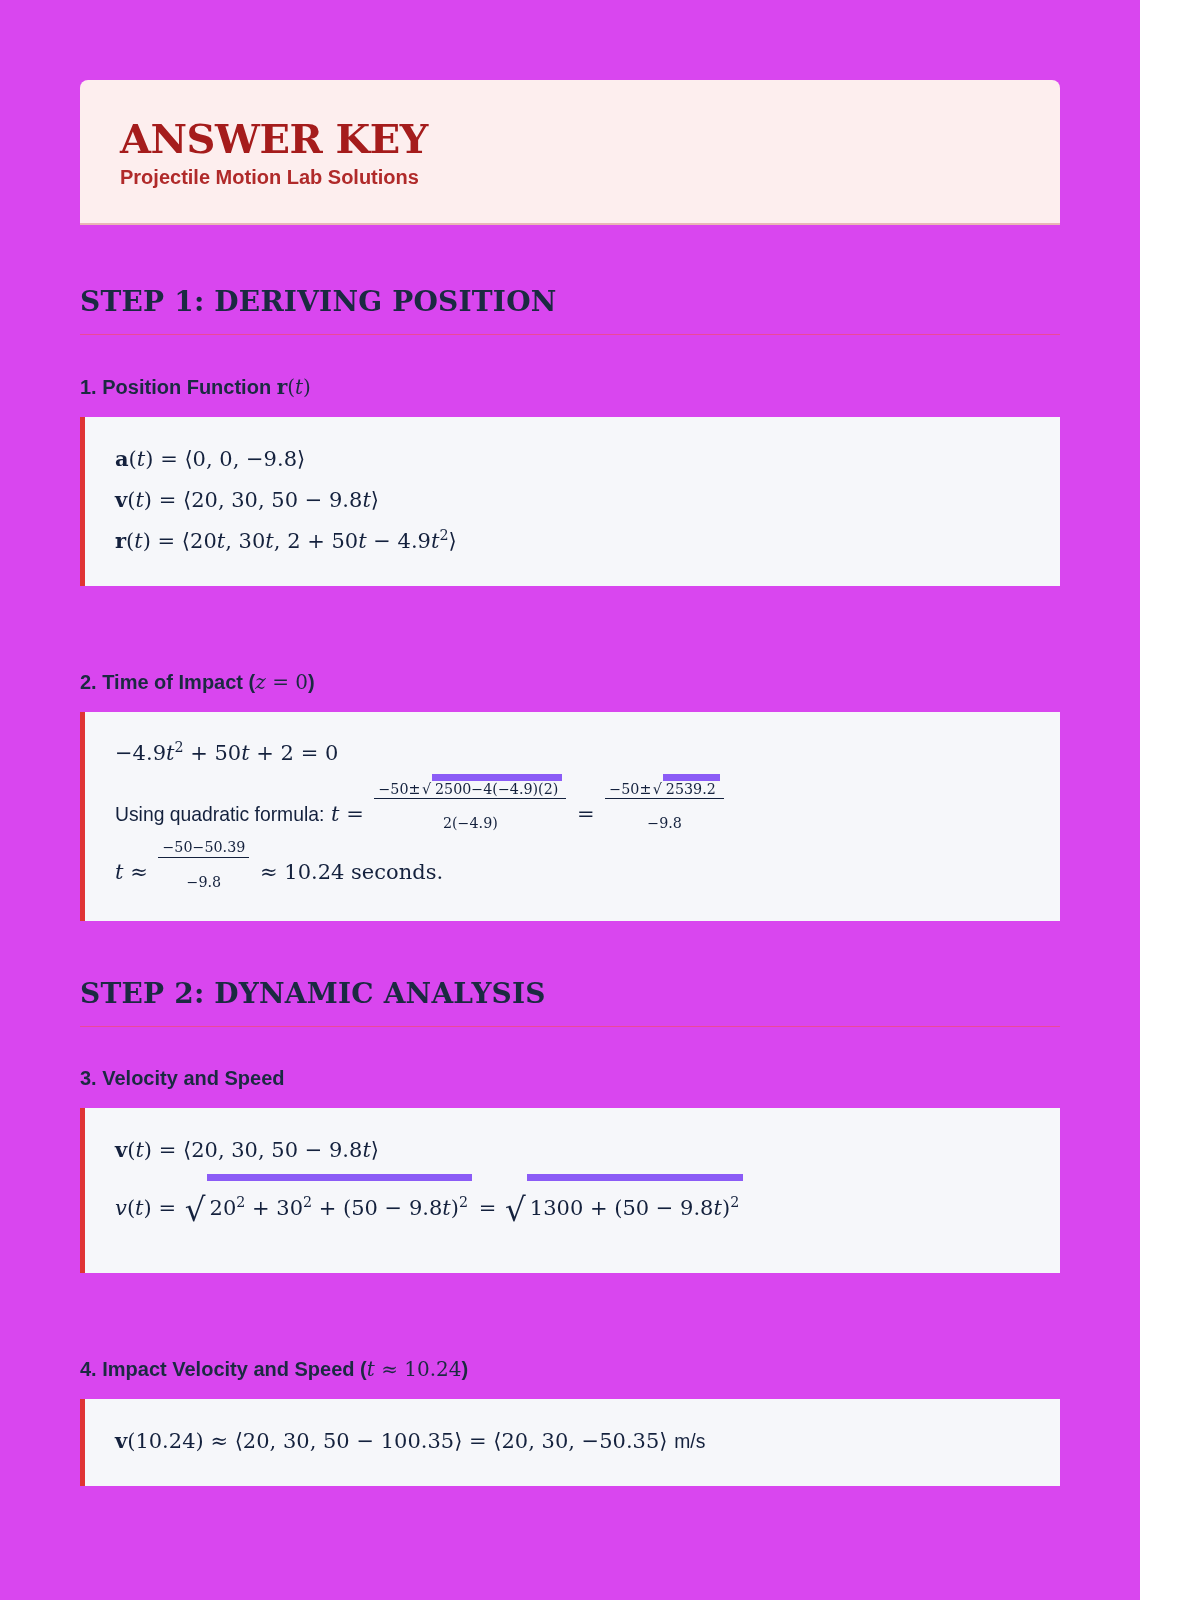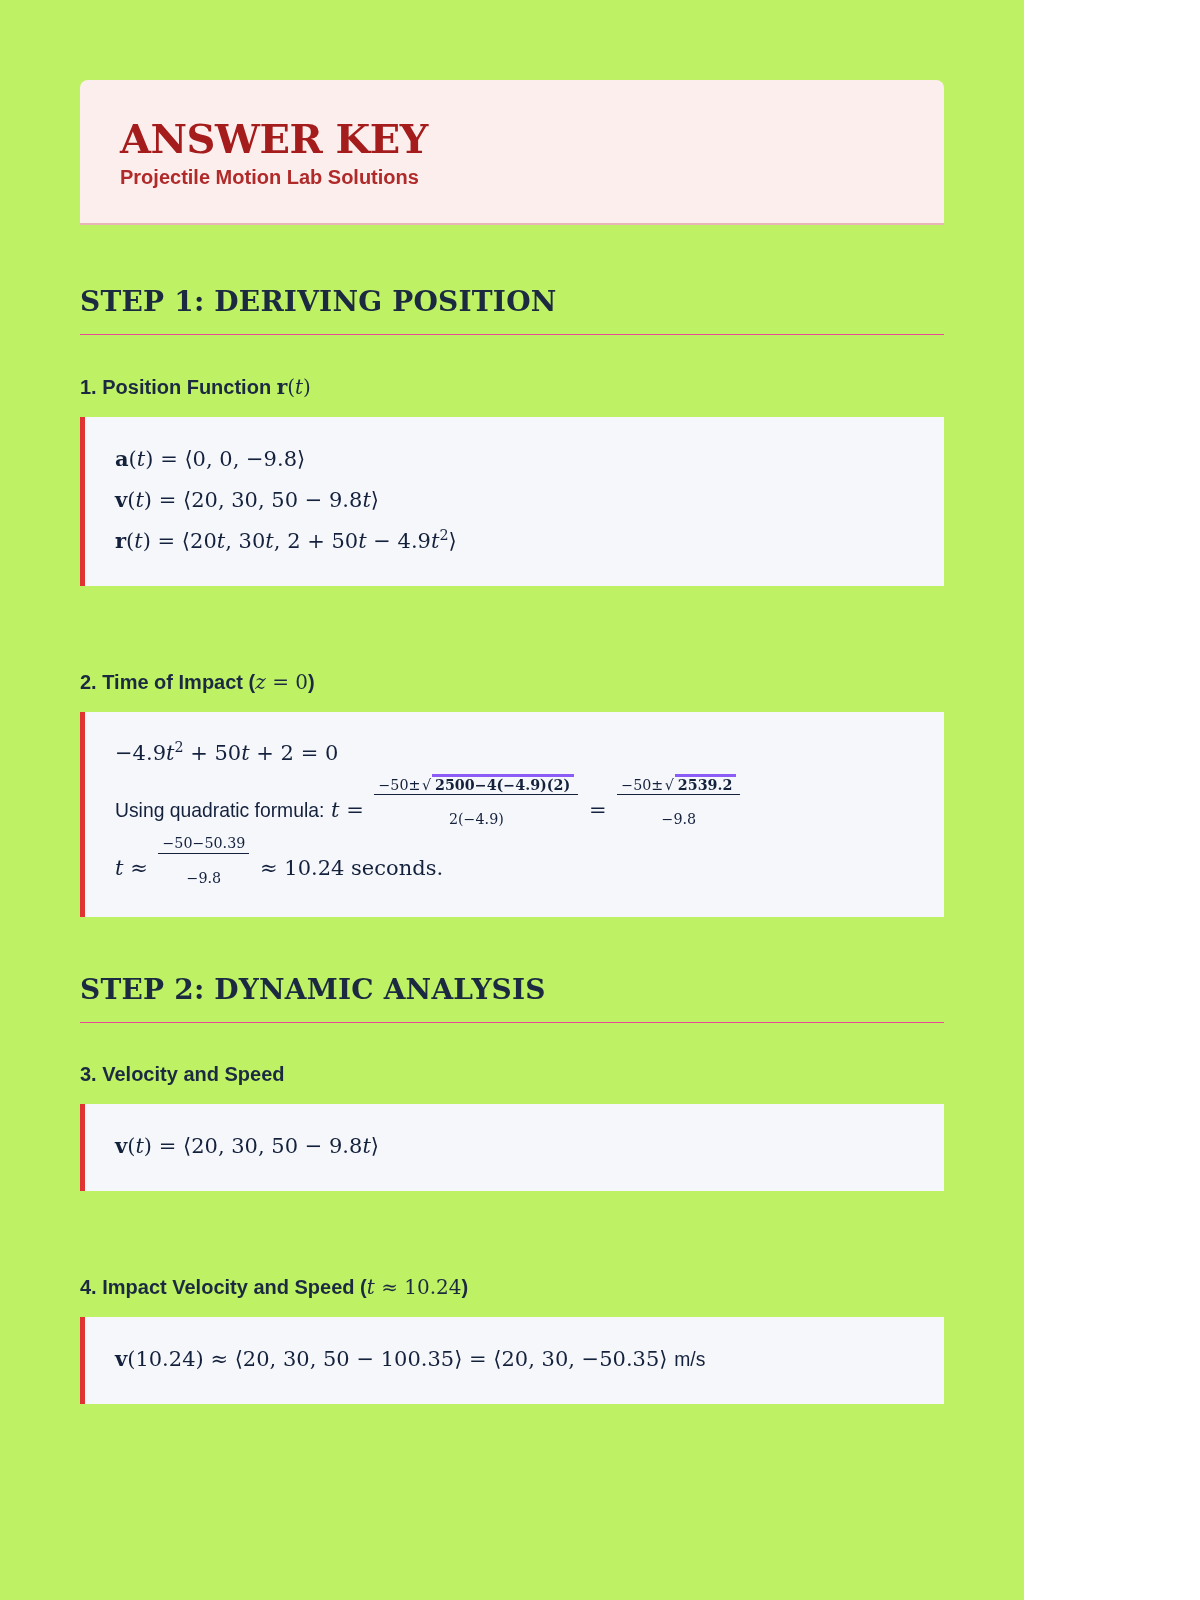--- a/index.html
+++ b/index.html
@@ -7,24 +7,24 @@
     margin: 0;
     padding: 0;
     width: 1200px;
     background: #ffffff;
   }
   body {
     font-family: "Liberation Sans", sans-serif;
     color: #1f2937;
   }
   .page {
-    width: 1024px;
+    width: 1140px;
     min-height: 1600px;
     padding: 80px 80px 12px 80px;
-    background: #bef264;
+    background: #d946ef;
     position: relative;
   }
 
   
   .answer-banner {
     background: #fdeeee;
     border-bottom: 2px solid #e8b6b6;
     border-radius: 8px 8px 0 0;
     padding: 38px 40px 34px 40px;
     position: relative;
@@ -111,24 +111,23 @@
     line-height: 1.25;
     margin: 0 4px;
   }
   .frac > .num { display: block; padding: 0 4px; border-bottom: 1px solid #14213d; }
   .frac > .den { display: block; padding: 0 4px; margin-top: 16px; }
 
   
   .sqrt { display: inline-block; position: relative; padding-left: 0.1em; white-space: nowrap; }
   .sqrt > .radicand {
     display: inline-block;
-    border-top: 3px solid #8b5cf6;
+    border-top: 7px solid #8b5cf6;
     padding: 0 4px 0 3px;
     margin-left: 1px;
-    font-weight: bold;
   }
   .radsign { font-family: "DejaVu Serif", serif; }
 
   .big-rad { font-size: 1em; }
   .big-rad .radsign { font-size: 1.55em; vertical-align: -0.18em; }
   .big-rad .radicand { padding-top: 2px; }
 
   .spacer-lg { height: 36px; }
 </style>
 </head>
@@ -195,20 +194,26 @@
   </div>
 
   <h2 class="section-head">STEP 2: DYNAMIC ANALYSIS</h2>
 
   <h3 class="sub-head">3. Velocity and Speed</h3>
 
   <div class="math-block">
     <div class="math-line">
       <b class="vec">v</b>(<i class="v">t</i>) = ⟨20, 30, 50 − 9.8<i class="v">t</i>⟩
     </div>
+    <div class="math-line tall">
+      <i class="v">v</i>(<i class="v">t</i>) =
+      <span class="sqrt big-rad"><span class="radsign">√</span><span class="radicand">20<sup class="ex">2</sup> + 30<sup class="ex">2</sup> + (50 − 9.8<i class="v">t</i>)<sup class="ex">2</sup></span></span>
+      =
+      <span class="sqrt big-rad"><span class="radsign">√</span><span class="radicand">1300 + (50 − 9.8<i class="v">t</i>)<sup class="ex">2</sup></span></span>
+    </div>
   </div>
 
   <div class="spacer-lg"></div>
 
   <h3 class="sub-head">
     <span>4. Impact Velocity and Speed (</span><span class="math"><i class="v">t</i> ≈ 10.24</span><span>)</span>
   </h3>
 
   <div class="math-block">
     <div class="math-line">

